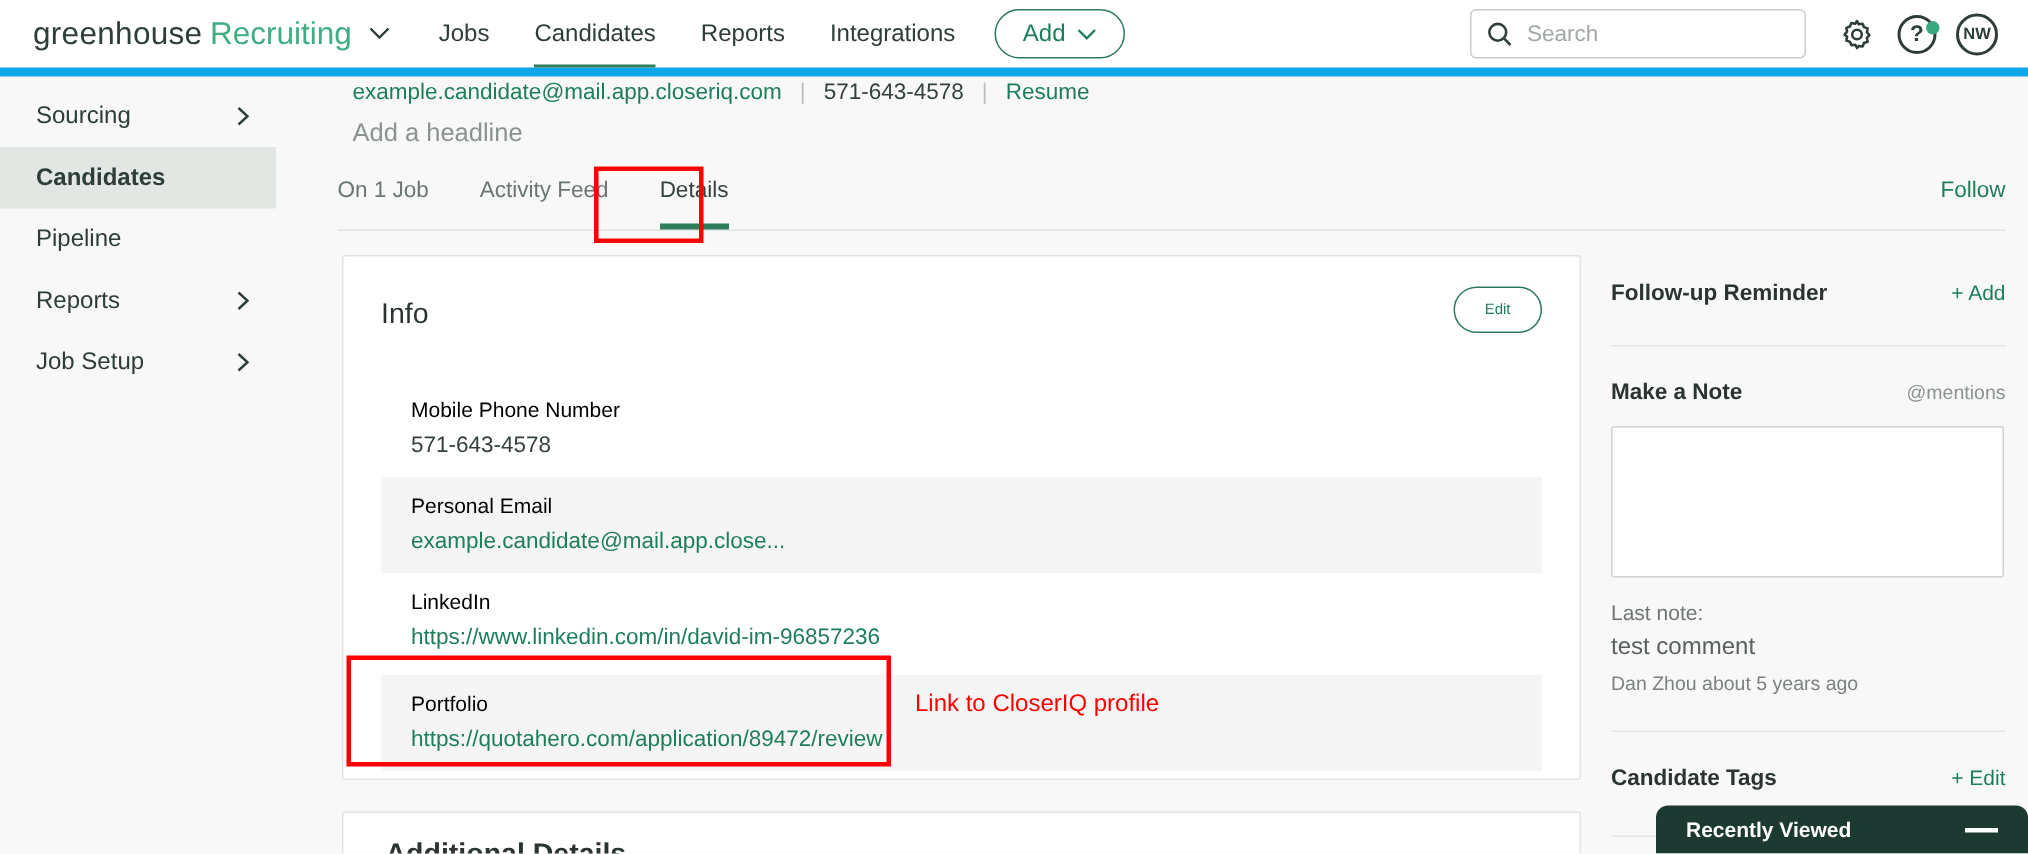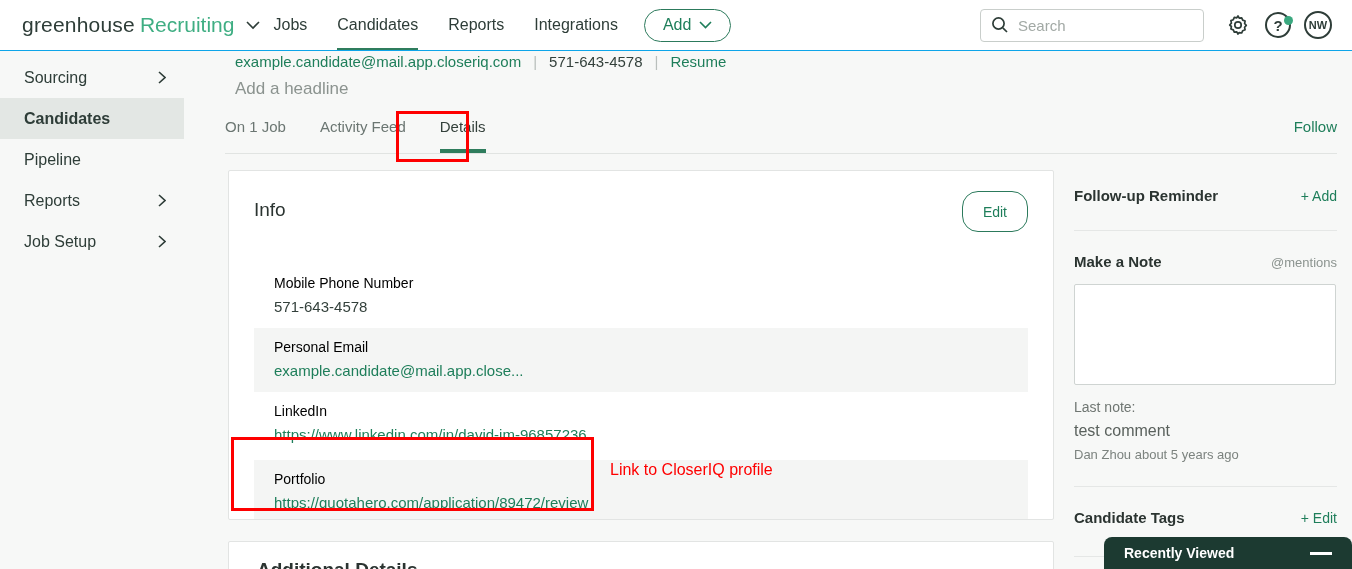--- a/index.html
+++ b/index.html
@@ -9,28 +9,28 @@
     background:#f7f8f7;
     color:#33403b;
     position:relative;
   }
   a { text-decoration:none; cursor:pointer; }
   .green-link { color:#1e7e5a; }
 
   
   .topbar {
     position:absolute; top:0; left:0; width:1352px; height:51px;
-    background:#ffffff; border-bottom:1px solid #0ea5e9;
+    background:#ffffff; border-bottom:6px solid #0ea5e9;
     display:flex; align-items:center; z-index:20;
   }
   .logo { display:flex; align-items:baseline; margin-left:22px; cursor:pointer; }
   .logo-primary { font-size:21px; color:#2e3d38; letter-spacing:.2px; }
   .logo-secondary { font-size:21px; color:#3fae83; margin-left:5px; }
   .logo-chevron { margin-left:12px; color:#2e3d38; align-self:center; }
-  .topnav { display:flex; align-items:flex-start; margin-left:13px; gap:30px; height:100%; }
+  .topnav { display:flex; align-items:flex-start; margin-left:32px; gap:30px; height:100%; }
   .topnav-item {
     font-size:16px; color:#2e3d38; height:100%; display:flex; align-items:center;
     border-bottom:2px solid transparent; padding-top:2px; cursor:pointer;
   }
   .topnav-item.active { border-bottom-color:#2f7d5d; }
   .add-btn {
     margin-left:26px; height:33px; padding:0 18px; border:1px solid #2c7a5c; border-radius:17px;
     background:#fff; color:#1e7e5a; font-size:16px; display:flex; align-items:center; gap:8px; cursor:pointer;
   }
   .topbar-right { margin-left:auto; display:flex; align-items:center; margin-right:14px; }
@@ -78,22 +78,22 @@
   .main-divider { position:absolute; left:225px; top:153px; width:1112px; height:1px; background:#e1e4e2; }
 
   
   .card {
     position:absolute; background:#fff; border:1px solid #e2e4e3; border-radius:2px;
   }
   .info-card { left:228px; top:170px; width:826px; height:350px; padding:20px 25px; overflow:hidden; }
   .info-head { display:flex; justify-content:space-between; align-items:flex-start; }
   .info-title { font-size:19px; color:#2b3431; padding-top:8px; }
   .edit-btn {
-    height:41px; padding:0 20px; border:1px solid #2c7a5c; border-radius:16px; background:#fff;
-    color:#1e7e5a; font-size:14px; cursor:pointer;
+    height:31px; padding:0 20px; border:1px solid #2c7a5c; border-radius:16px; background:#fff;
+    color:#1e7e5a; font-size:10px; cursor:pointer;
   }
   .fields { margin-top:32px; }
   .field-row { padding:11px 20px 13px 20px; }
   .field-row.alt { background:#f4f5f4; }
   .field-label { font-size:14px; color:#000000; }
   .field-value { font-size:15px; margin-top:7px; color:#33403b; }
   .field-value.link { color:#1e7e5a; cursor:pointer; }
 
   .addl-card { left:228px; top:541px; width:826px; height:60px; padding:17px 28px; }
   .addl-title { font-size:19px; font-weight:bold; color:#2b3431; }

